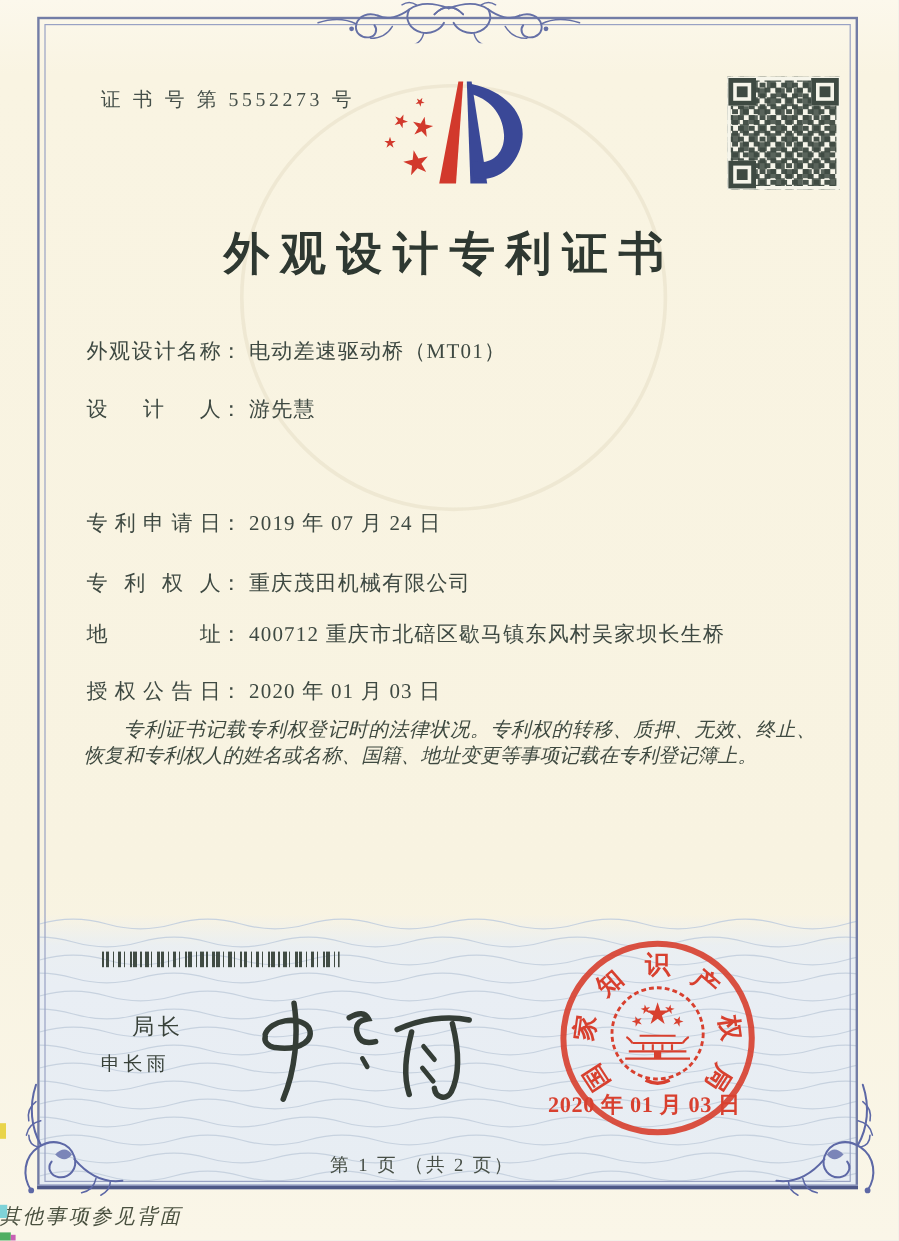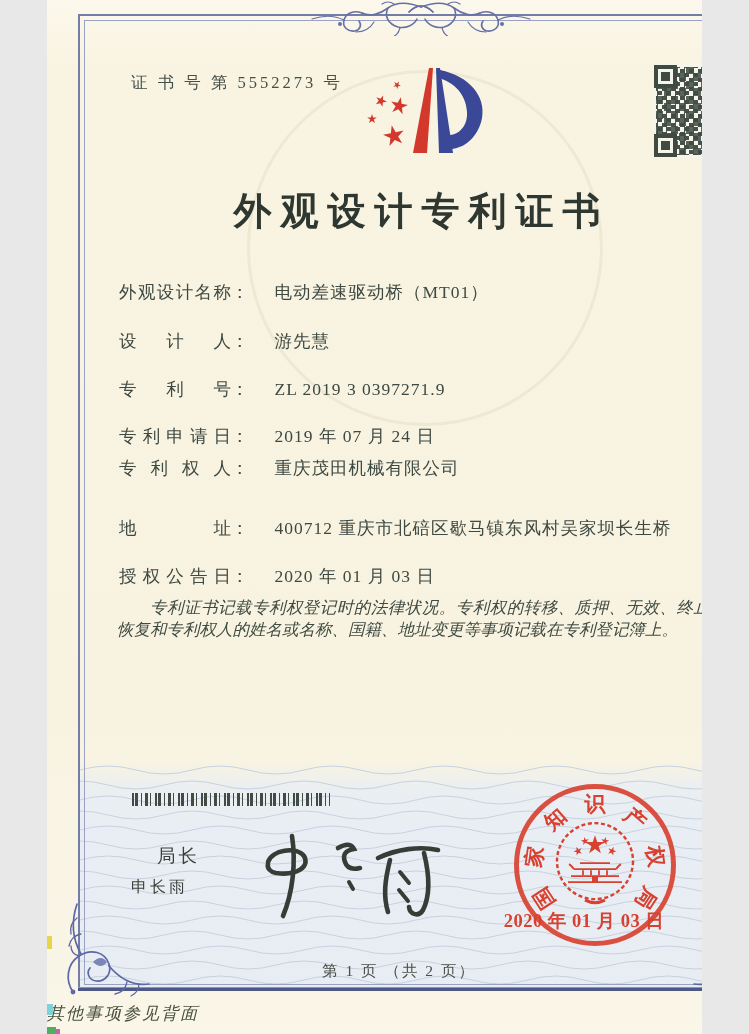--- a/index.html
+++ b/index.html
@@ -1,17 +1,17 @@
 <!DOCTYPE html>
 <html><head>
 <meta charset="utf-8">
 <style>
   html,body{margin:0;padding:0;background:#e8e8e8;}
   .page{
-    position:relative;width:655px;height:1034px;margin:0 auto;
+    position:relative;width:749px;height:1034px;margin:0 auto;
     background:linear-gradient(180deg,#fcf8ec 0%,#f9f4e2 6%,#f8f3e1 70%,#faf6e8 100%);
     font-family:"Liberation Serif","DejaVu Serif",serif;
     color:#3f4a41;overflow:hidden;
   }
   
   .frame-outer{position:absolute;left:31px;top:14px;width:684px;height:977px;
     border:2px solid #737da6;box-sizing:border-box;}
   .frame-inner{position:absolute;left:4px;top:4px;right:4px;bottom:4px;
     border:1px solid #99a2c4;}
   .bottom-rule{position:absolute;left:31px;top:987px;width:684px;height:4px;
@@ -36,21 +36,21 @@
   .finder::after{content:"";position:absolute;inset:3px;background:#3e4a42;}
   .finder.tl{left:1px;top:1px}.finder.tr{right:1px;top:1px}.finder.bl{left:1px;bottom:1px}
   
   .title{position:absolute;left:0;top:186px;width:749px;text-align:center;
     font-size:38px;font-weight:bold;letter-spacing:9px;color:#2e3831;}
   
   .field{position:absolute;left:72px;font-size:17.5px;color:#3e4942;white-space:nowrap;}
   .flabel{display:inline-block;width:112px;text-align:justify;text-align-last:justify;vertical-align:top;}
   .flabel.short{width:95px;}
   .fcolon{display:inline-block;margin-right:6px;}
-  .fvalue{letter-spacing:1px;margin-left:20px;}
+  .fvalue{letter-spacing:1px;}
   .fgroup2{position:absolute;left:303px;top:0;}
   
   .body-text{position:absolute;left:70px;top:597px;width:610px;font-size:16.5px;line-height:22.3px;
     text-align:justify;color:#3f4a41;font-style:italic;}
   .body-text p{margin:0;text-indent:2em;}
   
   .barcode{position:absolute;left:85px;top:793px;width:198px;height:13px;
     background:repeating-linear-gradient(90deg,
       #414c44 0 2px,transparent 2px 3px,#414c44 3px 6px,transparent 6px 9px,
       #414c44 9px 10px,transparent 10px 13px,#414c44 13px 16px,transparent 16px 18px,
@@ -188,27 +188,24 @@
   </div>
 
   <div class="title">外观设计专利证书</div>
 
   <div class="field" style="top:280px">
     <span class="flabel">外观设计名称</span><span class="fcolon">：</span><span class="fvalue">电动差速驱动桥（MT01）</span>
   </div>
   <div class="field" style="top:329px">
     <span class="flabel">设计人</span><span class="fcolon">：</span><span class="fvalue">游先慧</span>
   </div>
-  <div class="field" style="top:377px">
-    <span class="flabel">专利号</span><span class="fcolon">：</span><span class="fvalue">ZL 2019 3 0397271.9</span>
-  </div>
   <div class="field" style="top:424px">
     <span class="flabel">专利申请日</span><span class="fcolon">：</span><span class="fvalue">2019 年 07 月 24 日</span>
   </div>
-  <div class="field" style="top:456px">
+  <div class="field" style="top:474px">
     <span class="flabel">专利权人</span><span class="fcolon">：</span><span class="fvalue">重庆茂田机械有限公司</span>
   </div>
   <div class="field" style="top:516px">
     <span class="flabel">地址</span><span class="fcolon">：</span><span class="fvalue">400712 重庆市北碚区歇马镇东风村吴家坝长生桥</span>
   </div>
   <div class="field" style="top:564px">
     <span class="flabel">授权公告日</span><span class="fcolon">：</span><span class="fvalue">2020 年 01 月 03 日</span>
   </div>
 
   <div class="body-text">

